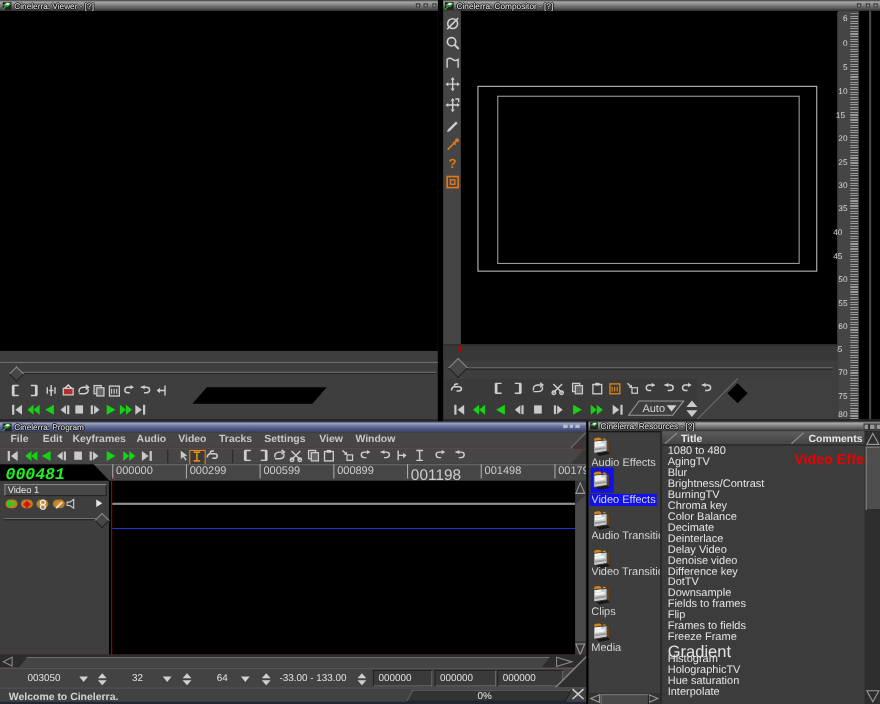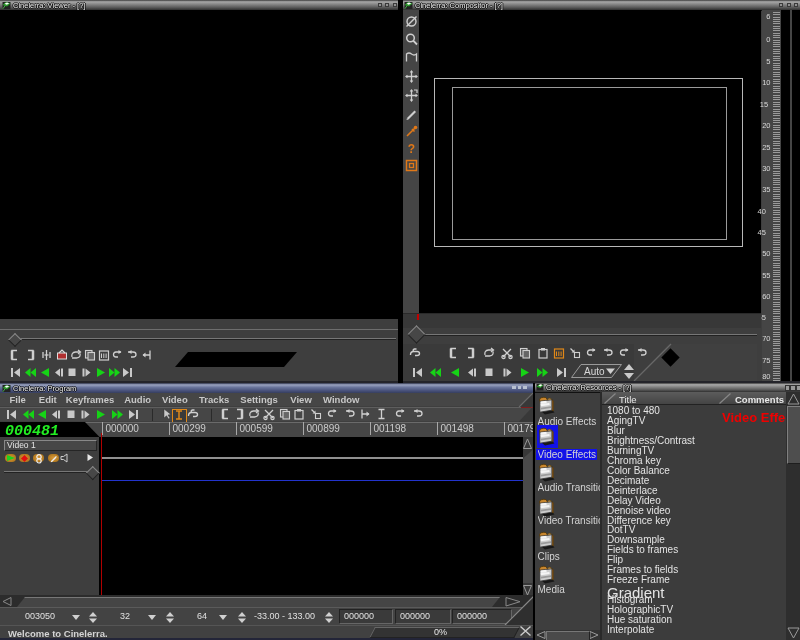--- a/index.html
+++ b/index.html
@@ -427,21 +427,21 @@
 <div class="ab" style="left:0;top:38.5px;width:537px;height:15.5px;background:#464646;border-top:1px solid #6a6a6a"></div>
 <div class="ab" style="left:102px;top:39.3px;width:1px;height:13px;background:#a8a8a8"></div>
 <div class="ab" style="left:105.5px;top:40px;font-size:10px;color:#cccccc">000000</div>
 <div class="ab" style="left:169px;top:39.3px;width:1px;height:13px;background:#a8a8a8"></div>
 <div class="ab" style="left:172.5px;top:40px;font-size:10px;color:#cccccc">000299</div>
 <div class="ab" style="left:236px;top:39.3px;width:1px;height:13px;background:#a8a8a8"></div>
 <div class="ab" style="left:239.5px;top:40px;font-size:10px;color:#cccccc">000599</div>
 <div class="ab" style="left:303px;top:39.3px;width:1px;height:13px;background:#a8a8a8"></div>
 <div class="ab" style="left:306.5px;top:40px;font-size:10px;color:#cccccc">000899</div>
 <div class="ab" style="left:370px;top:39.3px;width:1px;height:13px;background:#a8a8a8"></div>
-<div class="ab" style="left:373.5px;top:40px;font-size:10px;color:#cccccc">001198</div>
+<div class="ab" style="left:373.5px;top:40px;font-size:14px;color:#cccccc">001198</div>
 <div class="ab" style="left:437px;top:39.3px;width:1px;height:13px;background:#a8a8a8"></div>
 <div class="ab" style="left:440.5px;top:40px;font-size:10px;color:#cccccc">001498</div>
 <div class="ab" style="left:504px;top:39.3px;width:1px;height:13px;background:#a8a8a8"></div>
 <div class="ab" style="left:507.5px;top:40px;font-size:10px;color:#cccccc">001798</div>
 <svg class="ab" style="left:0px;top:38.5px" width="100" height="15.5" viewBox="0 0 100 15.5">
       <polygon points="0,0 85,0 100,15.5 0,15.5" fill="#000"></polygon>
     </svg>
 <div class="ab" style="left:5px;top:39.5px;width:70px;font-family:'Liberation Mono',monospace;font-style:italic;font-weight:bold;font-size:15px;color:#22ee22;letter-spacing:0px">000481</div>
 <div class="ab" style="left:99px;top:54px;width:423.5px;height:158px;background:#000"></div>
 <div class="ab" style="left:0;top:54px;width:99px;height:158px;background:#3e3e3e"></div>
@@ -624,21 +624,21 @@
 <svg class="ab" style="left:54px;top:248px" width="10" height="8" viewBox="0 0 10 8">
       <polygon points="1,0.5 9,4 1,7.5" fill="none" stroke="#999" stroke-width="1"></polygon>
     </svg>
 <div class="ab" style="left:11px;top:247.5px;width:42px;height:9px;background:#4a4a4a;border:1px solid #777;border-right-color:#222;border-bottom-color:#222"></div>
 <div class="ab" style="left:65px;top:8.5px;width:2px;height:248px;background:#2a2a2a"></div>
 <div class="ab" style="left:67px;top:8.5px;width:184px;height:248px;background:#3c3c3c"></div>
 <div class="ab" style="left:67px;top:9px;width:184px;height:11.5px;background:linear-gradient(#5c5c5c,#444);border-bottom:1px solid #222"></div>
 <svg class="ab" style="left:69px;top:9.5px" width="12" height="11" viewBox="0 0 12 11">
       <path d="M0.5,10.5 L11.5,0.5" stroke="#888" stroke-width="1.2"></path>
     </svg>
-<div class="ab" style="left:84px;top:10.5px;font-size:9.5px;font-weight:normal;color:#e8e8e8">Title</div>
+<div class="ab" style="left:84px;top:10.5px;font-size:9.5px;font-weight:bold;color:#e8e8e8">Title</div>
 <svg class="ab" style="left:184px;top:9.5px" width="12" height="11" viewBox="0 0 12 11">
       <path d="M0.5,10.5 L11.5,0.5" stroke="#888" stroke-width="1.2"></path>
     </svg>
 <div class="ab" style="left:200px;top:10.5px;font-size:9.5px;font-weight:bold;color:#e8e8e8">Comments</div>
 <div class="ab" style="left:72px;top:22.30000000000001px;font-size:10px;color:#e4e4e4;white-space:nowrap">1080 to 480</div>
 <div class="ab" style="left:72px;top:32.23000000000001px;font-size:10px;color:#e4e4e4;white-space:nowrap">AgingTV</div>
 <div class="ab" style="left:72px;top:42.16000000000001px;font-size:10px;color:#e4e4e4;white-space:nowrap">Blur</div>
 <div class="ab" style="left:72px;top:52.09000000000001px;font-size:10px;color:#e4e4e4;white-space:nowrap">Brightness/Contrast</div>
 <div class="ab" style="left:72px;top:62.02000000000001px;font-size:10px;color:#e4e4e4;white-space:nowrap">BurningTV</div>
 <div class="ab" style="left:72px;top:71.95000000000002px;font-size:10px;color:#e4e4e4;white-space:nowrap">Chroma key</div>

